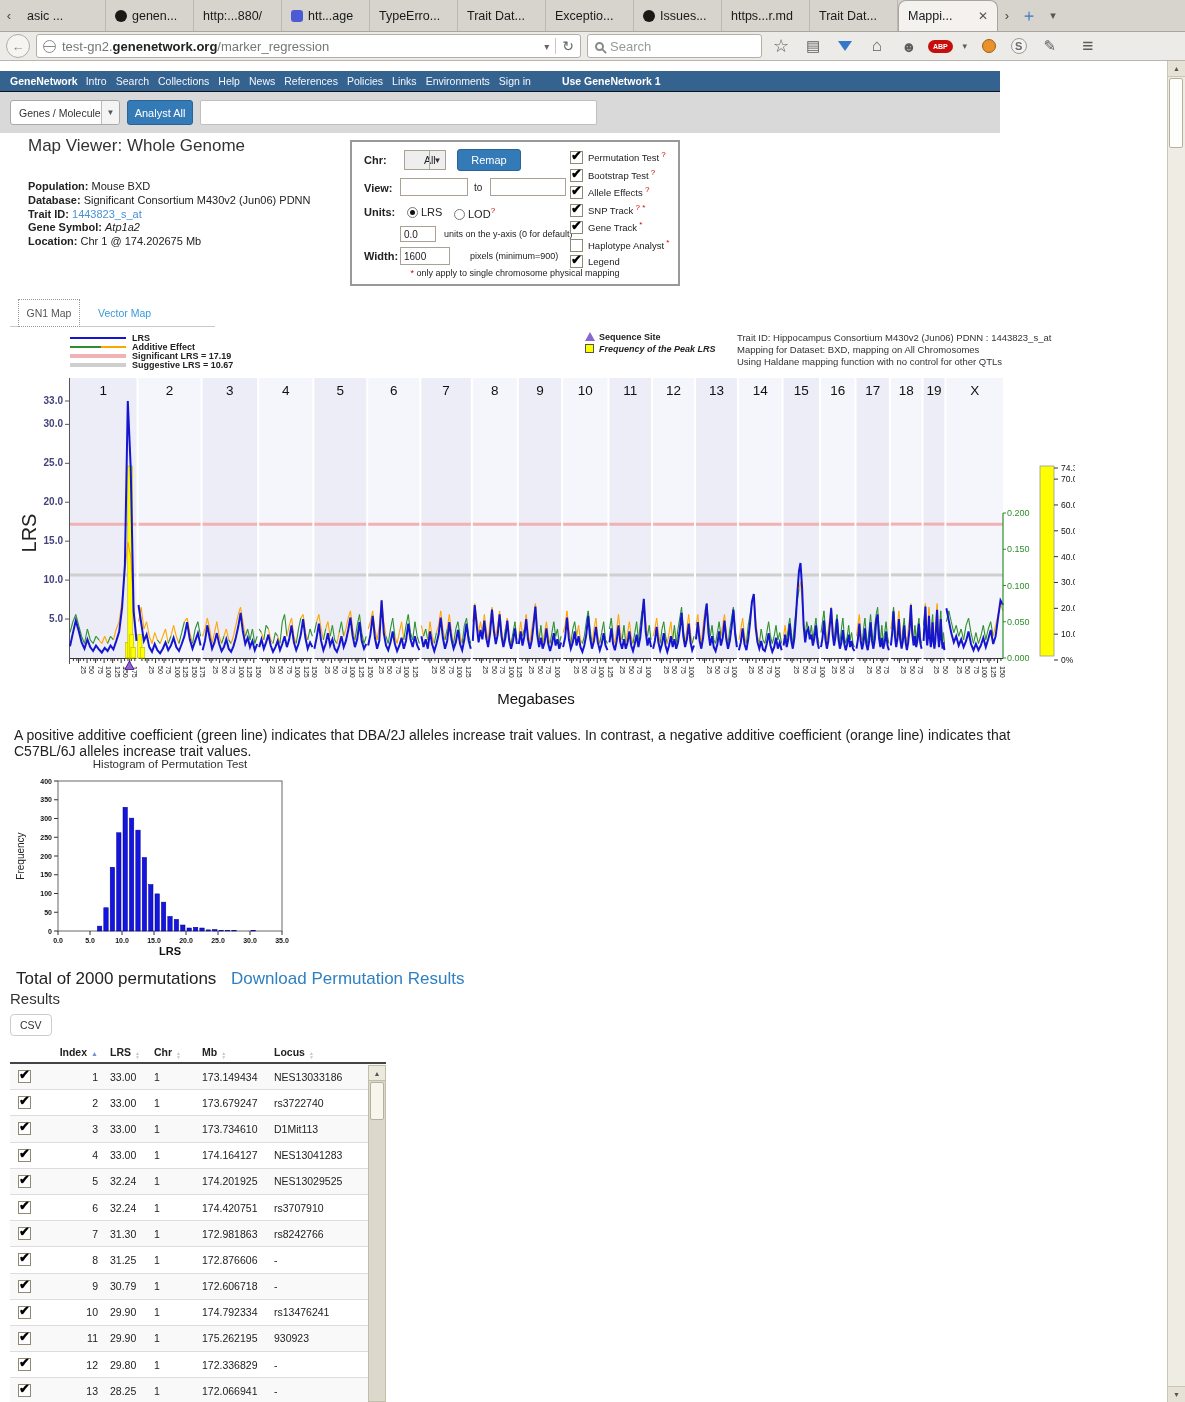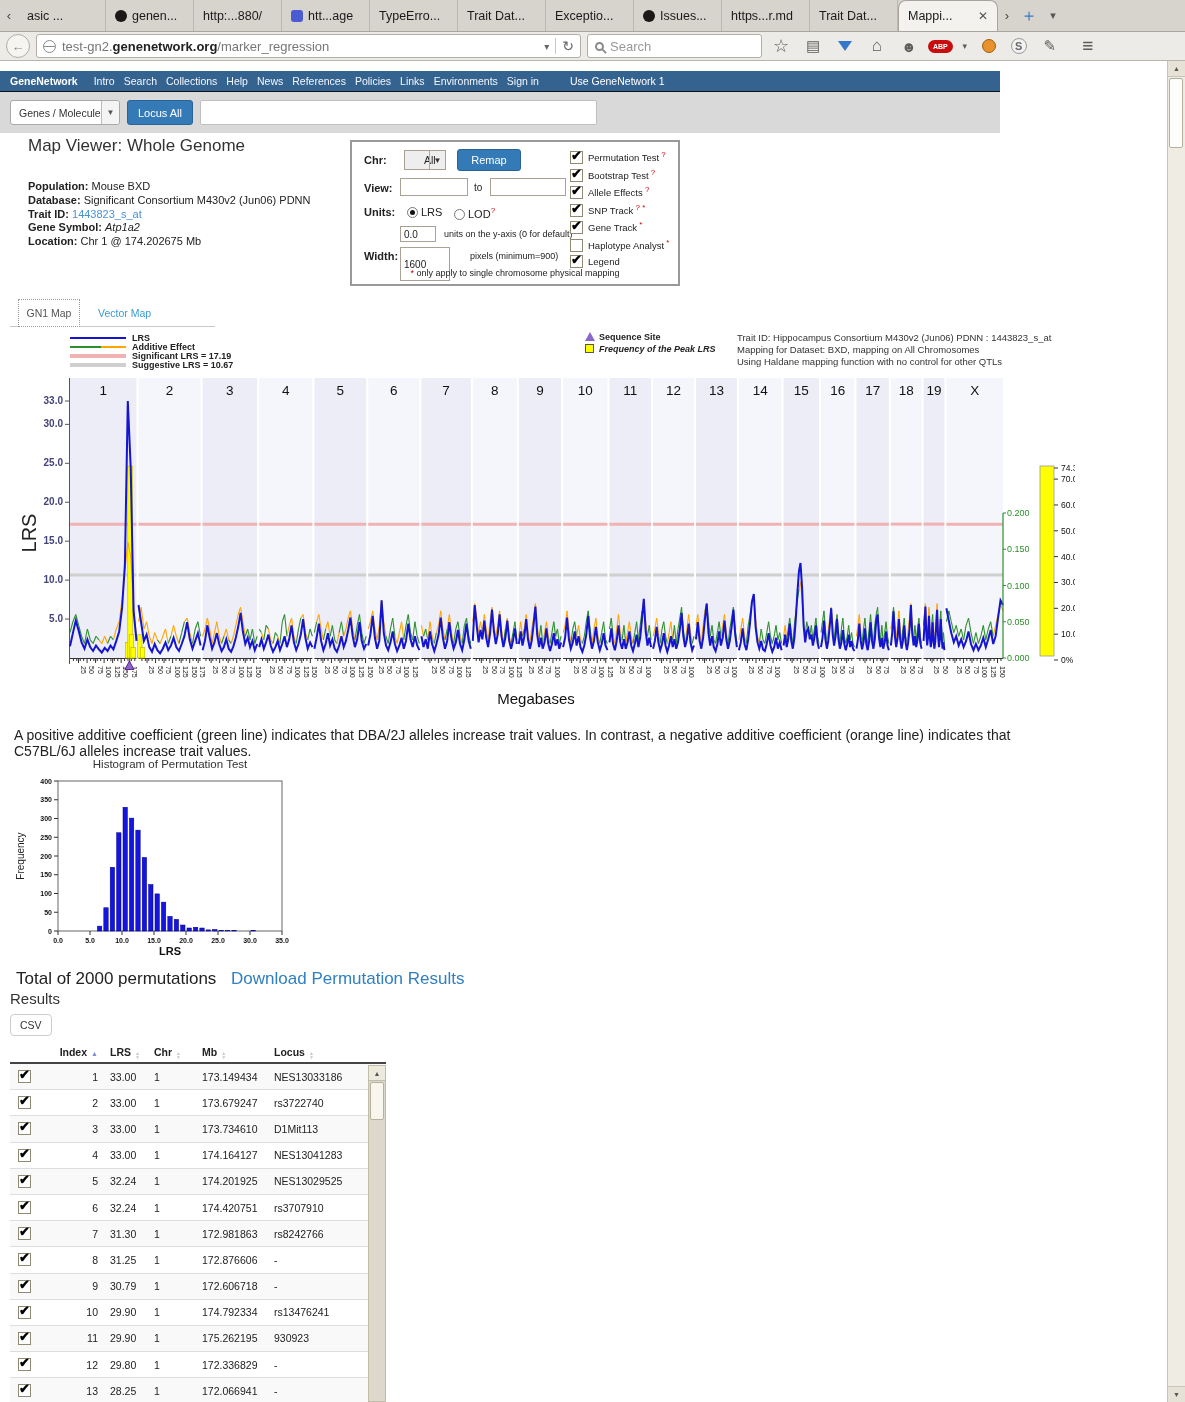--- a/index.html
+++ b/index.html
@@ -43,23 +43,23 @@
   .dlarrow { width:0; height:0; border-left:7px solid transparent; border-right:7px solid transparent;
              border-top:10px solid #3577c8; margin:0 6px; }
   .abp { background:#c70d0d; color:#fff; font-weight:bold; font-size:7px; border-radius:8px; padding:3px 5px; }
   .pxy { width:14px; height:14px; border-radius:50%; background:#e8912d; border:1px solid #9c6010; margin:0 5px; }
   .sic { width:16px; height:16px; border-radius:50%; border:1px solid #9a9a9a; color:#6a6a6a; font-weight:bold;
          font-size:11px; display:flex; align-items:center; justify-content:center; margin:0 4px; background:#f2f2f2; }
 
   
   .gnnav { position:absolute; left:0; top:71px; width:1000px; height:21px; background:#35638f;
            border-bottom:1px solid #10121a; display:flex; align-items:center; color:#fff; font-size:10.5px; padding:0 10px; }
-  .gnnav .brand { font-weight:bold; margin-right:16px;text-align:center; }
+  .gnnav .brand { font-weight:bold; margin-right:8px;text-align:center; }
   .gnnav a { color:#f2f6ff; text-decoration:none; margin-right:9px; }
-  .gnnav .use1 { font-weight:normal; margin-left:22px; }
+  .gnnav .use1 { font-weight:bold; margin-left:22px; }
   .searchband { position:absolute; left:0; top:92px; width:1000px; height:41px; background:#d9d9d9; }
   .catsel { position:absolute; left:10px; top:8px; width:110px; height:25px; background:#fff; border:1px solid #a9a9a9;
             border-radius:3px; font-size:10.5px; color:#333; display:flex; align-items:center; padding-left:8px; }
   .catsel .cbtn { position:absolute; right:0; top:0; width:18px; height:23px; border-left:1px solid #bbb;
                   display:flex; align-items:center; justify-content:center; color:#555; font-size:8px; border-radius:0 3px 3px 0; background:#f4f4f4; }
   .searchallbtn { position:absolute; left:127px; top:8px; width:66px; height:25px; background:#337ab7; border:1px solid #2a6496;
                   border-radius:3px; color:#fff; font-size:11px; display:flex; align-items:center; justify-content:center; }
   .bigsearch { position:absolute; left:200px; top:8px; width:397px; height:25px; background:#fff; border:1px solid #c0c0c0; border-radius:2px; }
 
   
@@ -226,21 +226,21 @@
         <a>Sign in</a>
       </span>
     <span class="use1">Use GeneNetwork 1</span>
   </div>
 
   <div class="searchband">
     <span class="catsel">
       <span>Genes / Molecules</span>
       <span class="cbtn">▼</span>
     </span>
-    <span class="searchallbtn">Locus All</span>
+    <span class="searchallbtn">Analyst All</span>
     <span class="bigsearch"></span>
   </div>
 
   <div class="pgtitle">Map Viewer: Whole Genome</div>
   <div class="infoblock" id="infoblock">
       <div><b>Population: </b><span>Mouse BXD</span></div>
       <div><b>Database: </b><span>Significant Consortium M430v2 (Jun06) PDNN</span></div>
       <div><b>Trait ID: </b><span class="link">1443823_s_at</span></div>
       <div><b>Gene Symbol: </b><span class="ital">Atp1a2</span></div>
       <div><b>Location: </b><span>Chr 1 @ 174.202675 Mb</span></div>
@@ -256,21 +256,21 @@
     <span class="ctl-lbl" style="left:12px;top:40px;">View:</span>
     <input class="ctl-inp" style="left: 48px; top: 36px; width: 68px; height: 18px;">
     <span class="hint" style="left:122px;top:40px;font-size:10px;">to</span>
     <input class="ctl-inp" style="left: 138px; top: 36px; width: 76px; height: 18px;">
     <span class="ctl-lbl" style="left:12px;top:64px;">Units:</span>
     <span style="position:absolute;left:55px;top:64px;font-size:11px;"><span class="radio sel"></span><span>LRS</span></span>
     <span style="position:absolute;left:102px;top:64px;font-size:11px;"><span class="radio"></span><span>LOD</span><span class="sup">?</span></span>
     <input class="ctl-inp" style="left: 48px; top: 84px; width: 36px; height: 16px;" value="0.0">
     <span class="hint" style="left:92px;top:87px;">units on the y-axis (0 for default)</span>
     <span class="ctl-lbl" style="left:12px;top:108px;">Width:</span>
-    <input class="ctl-inp" style="left: 48px; top: 105px; width: 50px; height: 34px;" value="1600">
+    <input class="ctl-inp" style="left: 48px; top: 105px; width: 50px; height: 18px;" value="1600">
     <span class="hint" style="left:106px;top:109px;padding-left:12px;">pixels (minimum=900)</span>
     <span class="ctlfoot"><span class="red">* </span><span>only apply to single chromosome physical mapping</span></span>
     <span id="ctlchecks"><span class="ckrow" style="top: 8px;"><span class="ckbox on"></span><span>Permutation Test</span><span class="sup"> ?</span></span><span class="ckrow" style="top: 25.5px;"><span class="ckbox on"></span><span>Bootstrap Test</span><span class="sup"> ?</span></span><span class="ckrow" style="top: 43px;"><span class="ckbox on"></span><span>Allele Effects</span><span class="sup"> ?</span></span><span class="ckrow" style="top: 60.5px;"><span class="ckbox on"></span><span>SNP Track</span><span class="sup"> ? *</span></span><span class="ckrow" style="top: 78px;"><span class="ckbox on"></span><span>Gene Track</span><span class="sup"> *</span></span><span class="ckrow" style="top: 95.5px;"><span class="ckbox"></span><span>Haplotype Analyst</span><span class="sup"> *</span></span><span class="ckrow" style="top: 113px;"><span class="ckbox on"></span><span>Legend</span></span></span>
   </div>
 
   <div class="maptabs">
     <span class="gn1tab">GN1 Map</span>
     <span class="vectab">Vector Map</span>
   </div>
 

